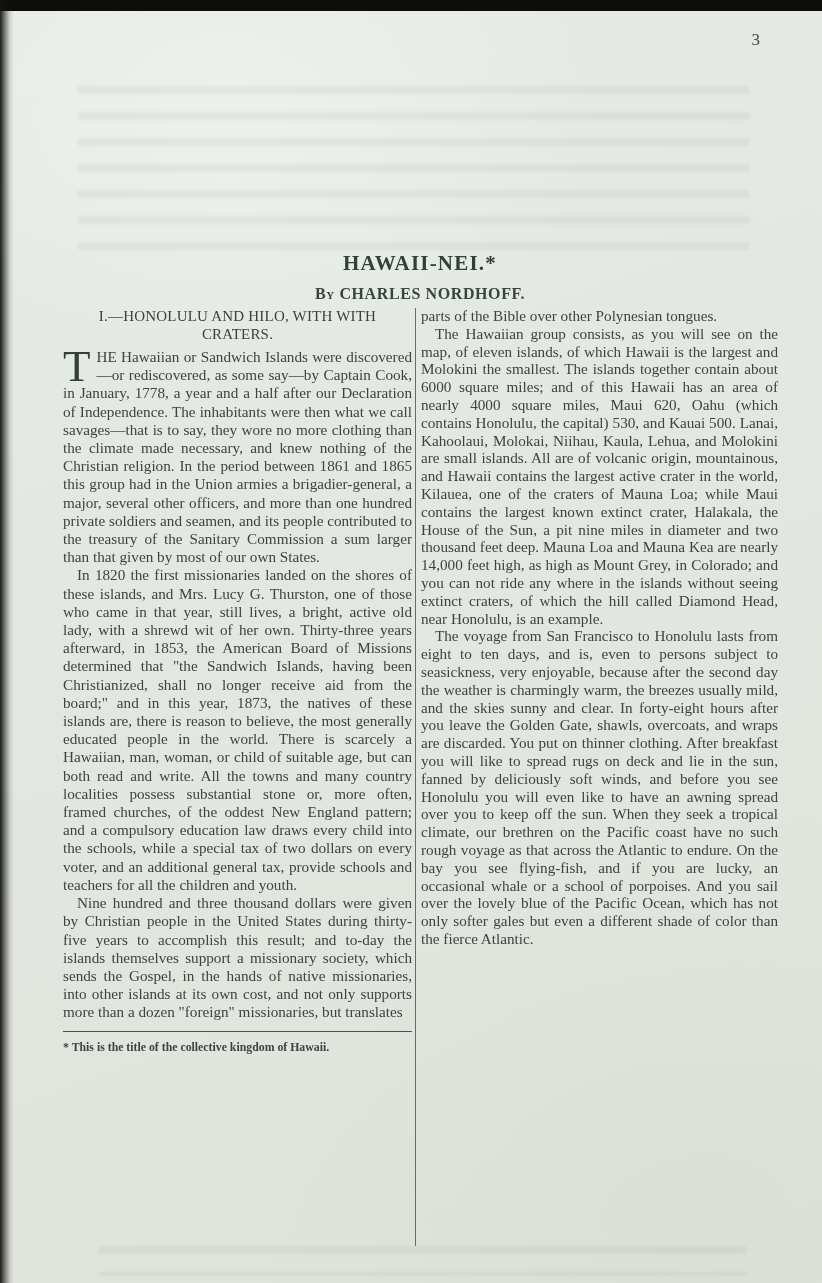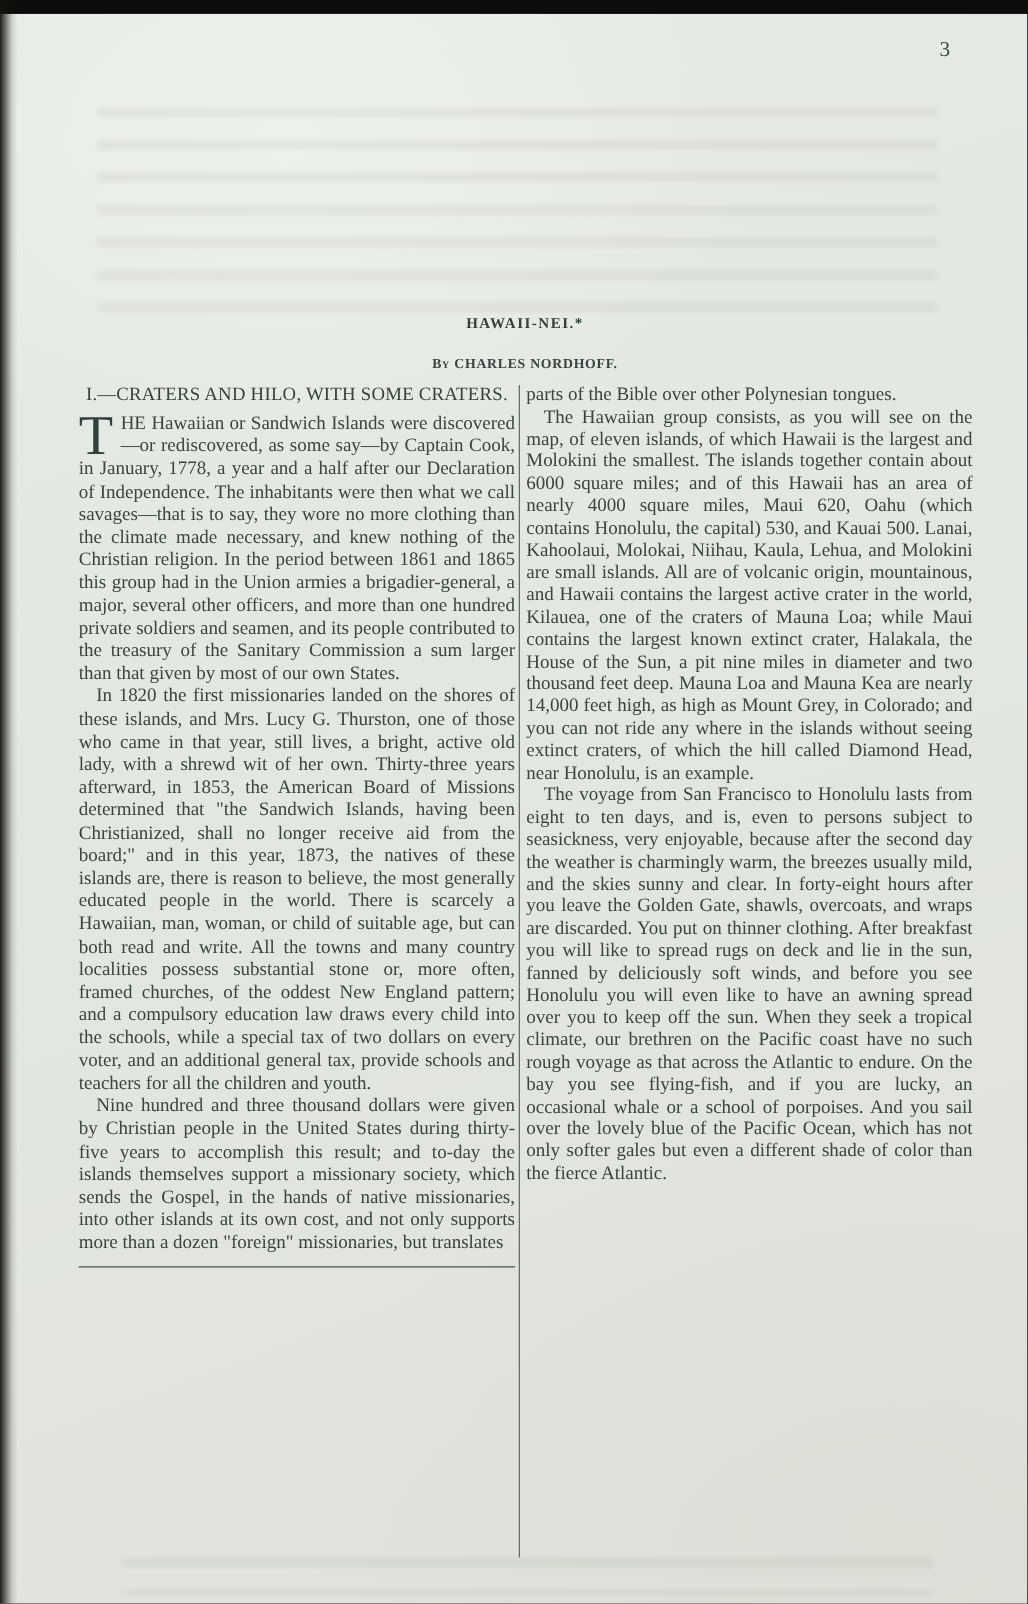--- a/index.html
+++ b/index.html
@@ -29,25 +29,25 @@
       rgba(146,154,136,0) 8px, rgba(146,154,136,0) 26px);
   }
   .ghost-top{left:78px;top:86px;width:672px;height:168px;}
   .ghost-bottom{left:98px;top:1246px;width:648px;height:30px;}
   .page-number{
     position:absolute;left:700px;top:30px;width:60px;text-align:right;
     font-size:17px;color:#3d4a46;
   }
   .title{
     position:absolute;left:63px;top:251px;width:714px;text-align:center;
-    font-size:12px;font-weight:bold;letter-spacing:1.2px;color:#323f3a;
+    font-size:21px;font-weight:bold;letter-spacing:1.2px;color:#323f3a;
   }
   .byline{
     position:absolute;left:63px;top:285px;width:714px;text-align:center;
-    font-size:11px;font-weight:bold;font-variant:small-caps;
+    font-size:16px;font-weight:bold;font-variant:small-caps;
     letter-spacing:.6px;color:#38443f;
   }
   .col{position:absolute;top:307px;color:#3a4540;}
   .col-left{left:63px;width:349px;}
   .col-right{left:421px;width:357px;}
   .divider{
     position:absolute;left:415px;top:308px;width:1px;height:938px;
     background:rgba(58,69,63,0.75);
   }
   .section-heading{
@@ -81,24 +81,25 @@
 <div class="ghost ghost-bottom"></div>
 
 <div class="page-number">3</div>
 
 <div class="title">HAWAII-NEI.*</div>
 <div class="byline">By CHARLES NORDHOFF.</div>
 
 <div class="divider"></div>
 
 <div class="col col-left">
-  <p class="section-heading">I.—CRATERS AND HILO, WITH SOME CRATERS.</p>
+  <p class="section-heading">I.—HONOLULU AND HILO, WITH WITH CRATERS.</p>
   <p class="para"><span class="dropcap">T</span><span>HE Hawaiian or Sandwich Islands were discovered—or rediscovered, as some say—by Captain Cook, in January, 1778, a year and a half after our Declaration of Independence. The inhabitants were then what we call savages—that is to say, they wore no more clothing than the climate made necessary, and knew nothing of the Christian religion. In the period between 1861 and 1865 this group had in the Union armies a brigadier-general, a major, several other officers, and more than one hundred private soldiers and seamen, and its people contributed to the treasury of the Sanitary Commission a sum larger than that given by most of our own States.</span></p>
   <p class="para indent">In 1820 the first missionaries landed on the shores of these islands, and Mrs. Lucy G. Thurston, one of those who came in that year, still lives, a bright, active old lady, with a shrewd wit of her own. Thirty-three years afterward, in 1853, the American Board of Missions determined that "the Sandwich Islands, having been Christianized, shall no longer receive aid from the board;" and in this year, 1873, the natives of these islands are, there is reason to believe, the most generally educated people in the world. There is scarcely a Hawaiian, man, woman, or child of suitable age, but can both read and write. All the towns and many country localities possess substantial stone or, more often, framed churches, of the oddest New England pattern; and a compulsory education law draws every child into the schools, while a special tax of two dollars on every voter, and an additional general tax, provide schools and teachers for all the children and youth.</p>
   <p class="para indent">Nine hundred and three thousand dollars were given by Christian people in the United States during thirty-five years to accomplish this result; and to-day the islands themselves support a missionary society, which sends the Gospel, in the hands of native missionaries, into other islands at its own cost, and not only supports more than a dozen "foreign" missionaries, but translates</p>
   <hr class="footnote-rule">
+  <p class="footnote">* This is the title of the collective kingdom of Hawaii.</p>
 </div>
 
 <div class="col col-right">
   <p class="para">parts of the Bible over other Polynesian tongues.</p>
   <p class="para indent">The Hawaiian group consists, as you will see on the map, of eleven islands, of which Hawaii is the largest and Molokini the smallest. The islands together contain about 6000 square miles; and of this Hawaii has an area of nearly 4000 square miles, Maui 620, Oahu (which contains Honolulu, the capital) 530, and Kauai 500. Lanai, Kahoolaui, Molokai, Niihau, Kaula, Lehua, and Molokini are small islands. All are of volcanic origin, mountainous, and Hawaii contains the largest active crater in the world, Kilauea, one of the craters of Mauna Loa; while Maui contains the largest known extinct crater, Halakala, the House of the Sun, a pit nine miles in diameter and two thousand feet deep. Mauna Loa and Mauna Kea are nearly 14,000 feet high, as high as Mount Grey, in Colorado; and you can not ride any where in the islands without seeing extinct craters, of which the hill called Diamond Head, near Honolulu, is an example.</p>
   <p class="para indent">The voyage from San Francisco to Honolulu lasts from eight to ten days, and is, even to persons subject to seasickness, very enjoyable, because after the second day the weather is charmingly warm, the breezes usually mild, and the skies sunny and clear. In forty-eight hours after you leave the Golden Gate, shawls, overcoats, and wraps are discarded. You put on thinner clothing. After breakfast you will like to spread rugs on deck and lie in the sun, fanned by deliciously soft winds, and before you see Honolulu you will even like to have an awning spread over you to keep off the sun. When they seek a tropical climate, our brethren on the Pacific coast have no such rough voyage as that across the Atlantic to endure. On the bay you see flying-fish, and if you are lucky, an occasional whale or a school of porpoises. And you sail over the lovely blue of the Pacific Ocean, which has not only softer gales but even a different shade of color than the fierce Atlantic.</p>
 </div>
 
 </body></html>

